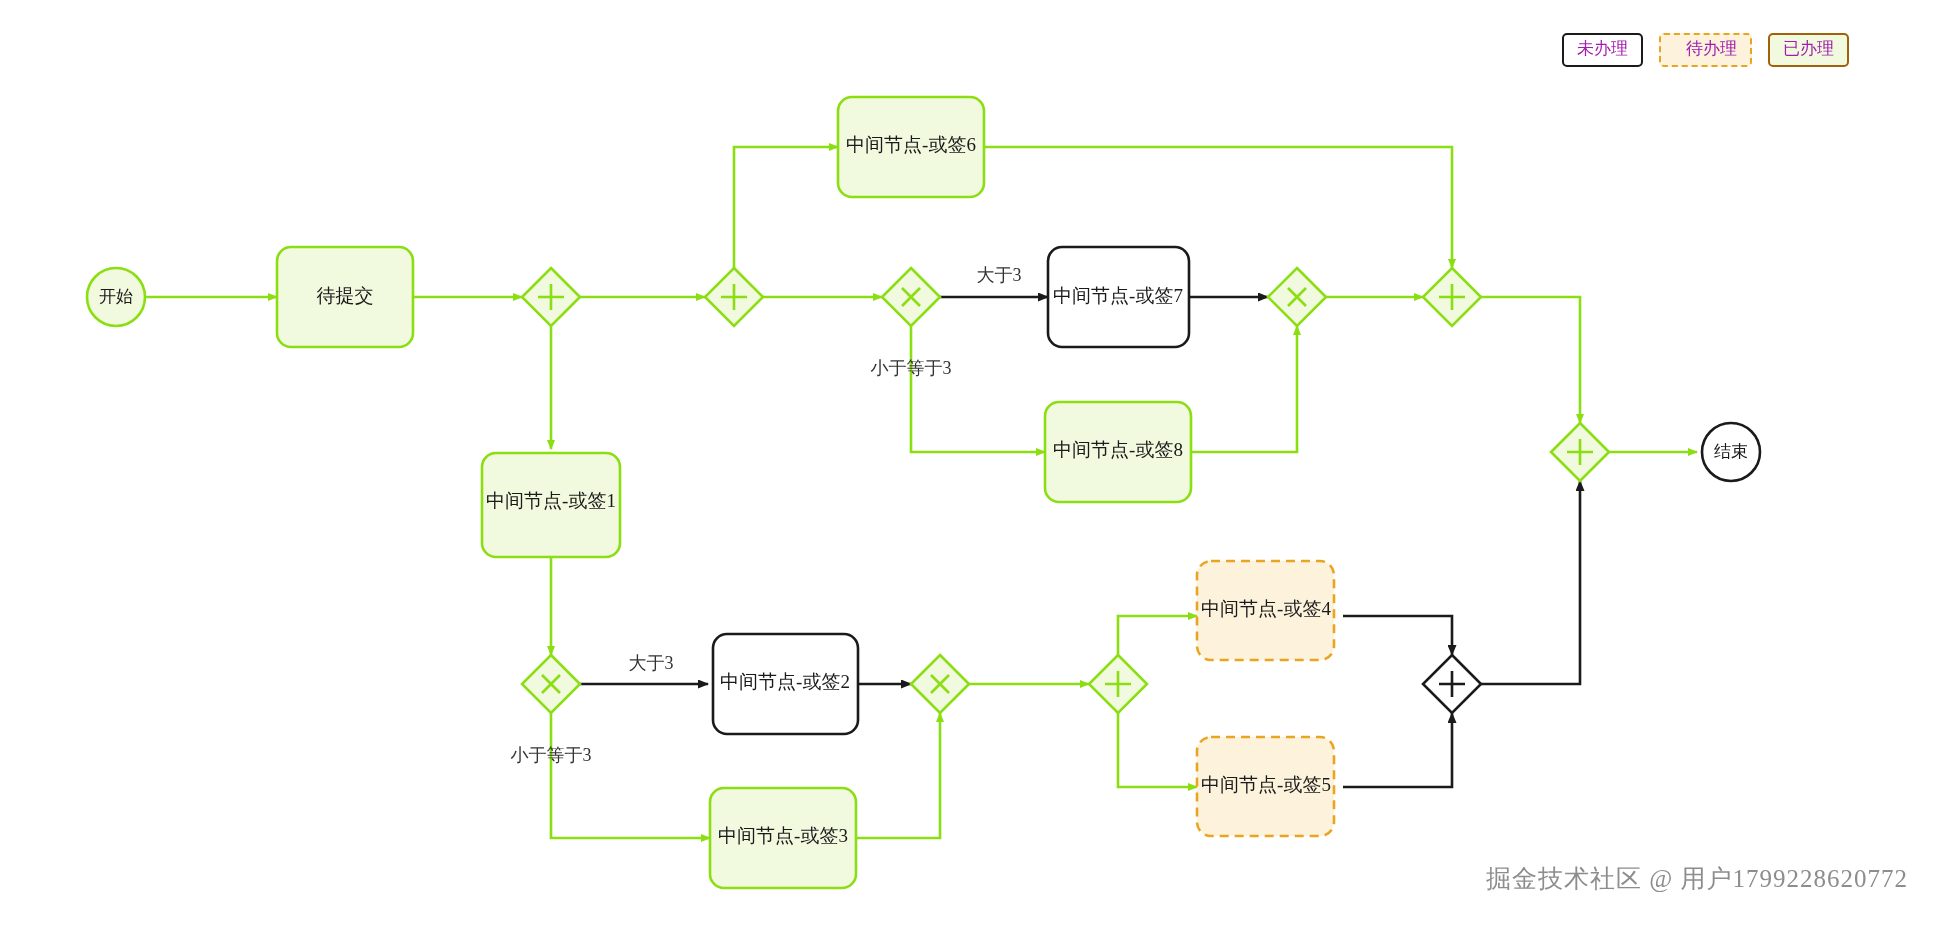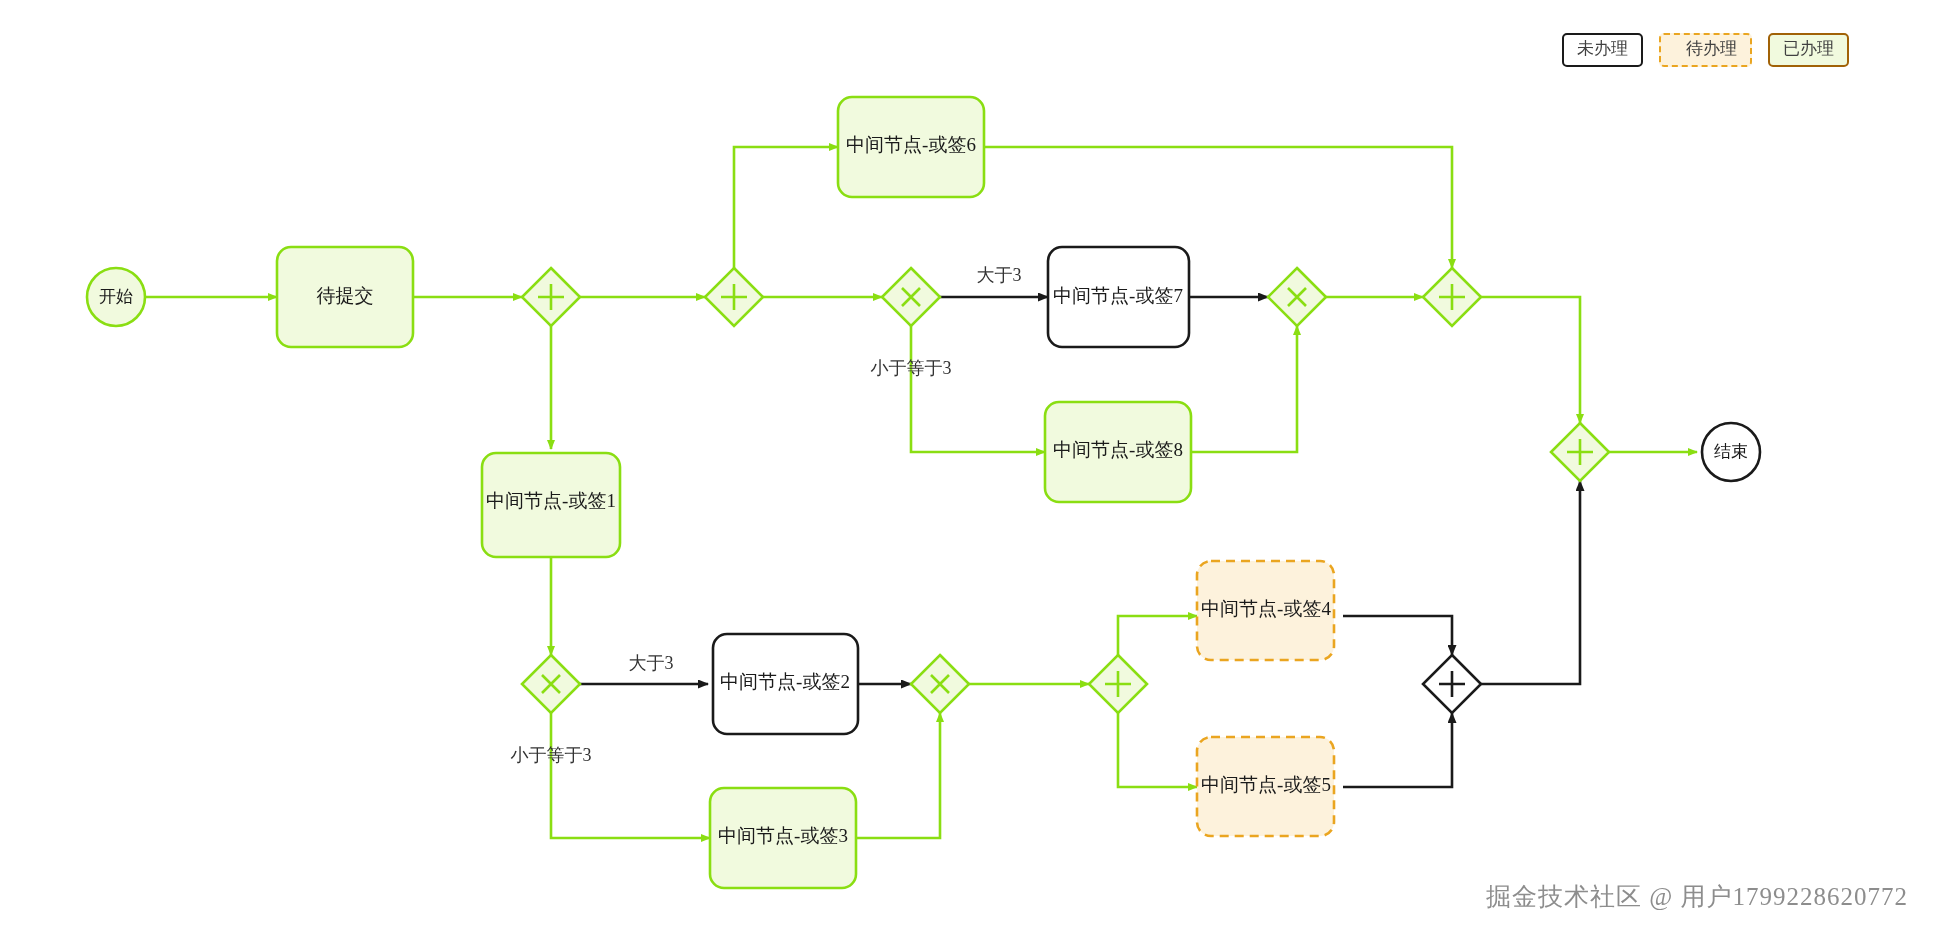--- a/index.html
+++ b/index.html
@@ -40,21 +40,21 @@
   }
   .legend {
     position: absolute;
     display: flex;
     align-items: center;
     gap: 16px;
   }
   .legend-chip {
     font-family: "Liberation Serif", "DejaVu Serif", serif;
     font-size: 17px;
-    color: #404040;
+    color: #a21caf;
     padding: 5px 13px 6px 13px;
     border-radius: 5px;
     line-height: 1.1;
     white-space: nowrap;
   }
   .chip-todo   { border: 2px solid #1a1a1a;            background: #ffffff; }
   .chip-doing  { border: 2px dashed #eaa520;           background: #fdf2dc; padding-left: 25px; }
   .chip-done   { border: 2px solid #a16207;            background: #f1fade; }
   .watermark {
     position: absolute;
@@ -215,15 +215,15 @@
       <polygon points="940,655 969,684 940,713 911,684" fill="#f1fade" stroke="#8ade12" stroke-width="2.6"></polygon>
       <path d="M931,675 L949,693 M949,675 L931,693" stroke="#8ade12" stroke-width="2.6"></path>
     </g>
 
     <g>
       <circle cx="1731" cy="452" r="29" fill="#ffffff" stroke="#1a1a1a" stroke-width="2.6"></circle>
       <text class="node-label" x="1731" y="453" style="font-size:17px">结束</text>
     </g>
   </svg>
 
-  <div class="watermark" style="left:1486px; top:880px;">掘金技术社区 @ 用户1799228620772</div>
+  <div class="watermark" style="left:1486px; top:862px;">掘金技术社区 @ 用户1799228620772</div>
 
 </div>
 
 </body></html>

